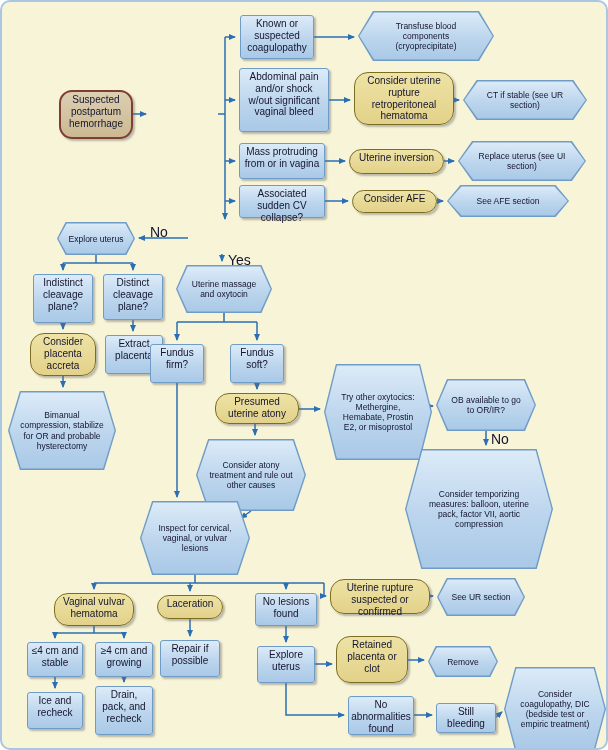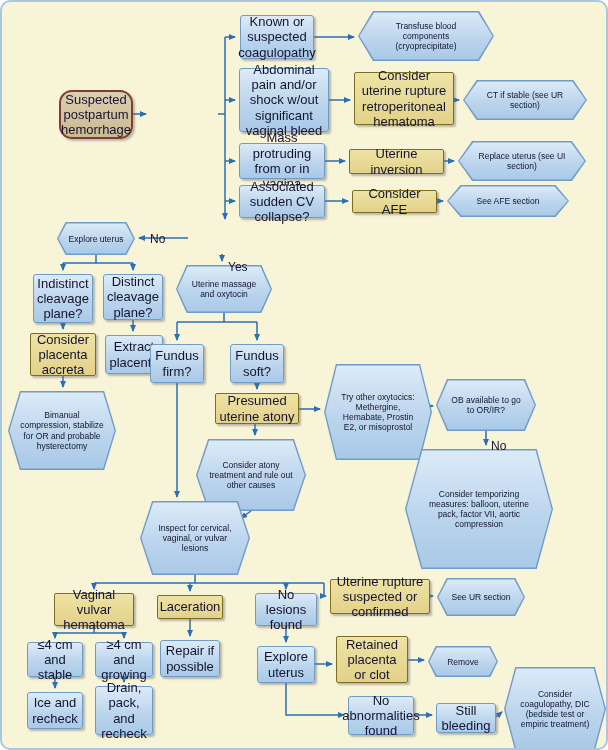--- a/index.html
+++ b/index.html
@@ -3,32 +3,32 @@
 <meta charset="utf-8">
 <style>
   html,body{margin:0;padding:0;background:#ffffff;}
   #canvas{
     position:relative;width:608px;height:750px;box-sizing:border-box;
     background:#f8f4d8;border:2px solid #a9c6e2;border-radius:10px;
     font-family:"Liberation Sans", sans-serif;overflow:hidden;
   }
   .wires{position:absolute;left:0;top:0;z-index:1;}
   .node{
-    position:absolute;z-index:2;display:flex;align-items:center;justify-content:center;
-    text-align:center;font-size:13px;line-height:1.18;color:#14142e;
+    position:absolute;z-index:2;display:flex;align-items:flex-start;justify-content:center;
+    text-align:center;font-size:10px;line-height:1.18;color:#14142e;
     padding:2px 3px;box-sizing:border-box;
   }
   .rect{
     background:linear-gradient(180deg,#dcebf8 0%,#bcd5ed 55%,#a9c9e7 100%);
     border:1.3px solid #6f9cc6;border-radius:3px;
     box-shadow:2px 2px 2px rgba(110,110,110,.45);
   }
   .ybox{
     background:linear-gradient(180deg,#eee3a5 0%,#e2d189 100%);
-    border:1.5px solid #7c6d22;border-radius:2px;
+    border:1.5px solid #7c6d22;border-radius:14px;
     box-shadow:2px 2px 2px rgba(110,110,110,.45);
   }
   .gbox{
     background:linear-gradient(180deg,#ddeedd 0%,#c0ddc6 100%);
     border:1.4px solid #69a273;border-radius:3px;
     box-shadow:2px 2px 2px rgba(110,110,110,.45);
   }
   .bbox{
     background:linear-gradient(180deg,#dccfb2 0%,#ccb992 100%);
     border:2px solid #7d3f33;border-radius:13px;
@@ -42,21 +42,21 @@
   }
   .hex .hf{
     position:absolute;inset:1.4px;
     background:linear-gradient(180deg,#dcebf8 0%,#bcd5ed 55%,#a9c9e7 100%);
     clip-path:polygon(11% 0,89% 0,100% 50%,89% 100%,11% 100%,0 50%);
   }
   .hex .ht{
     position:absolute;inset:0;display:flex;align-items:center;justify-content:center;
     padding:13px 11%;box-sizing:border-box;
   }
-  .elabel{position:absolute;z-index:3;font-size:12px;color:#14142e;margin-top:8px;}
+  .elabel{position:absolute;z-index:3;font-size:14px;color:#14142e;}
 </style>
 </head>
 <body>
 
 <div id="canvas">
 
   <svg class="wires" width="608" height="750" viewBox="0 0 608 750">
     <defs>
       <marker id="arw" markerUnits="userSpaceOnUse" markerWidth="8" markerHeight="8" refX="6" refY="3" orient="auto">
         <path d="M0,0 L7,3 L0,6 Z" fill="#2a6fb4"></path>

